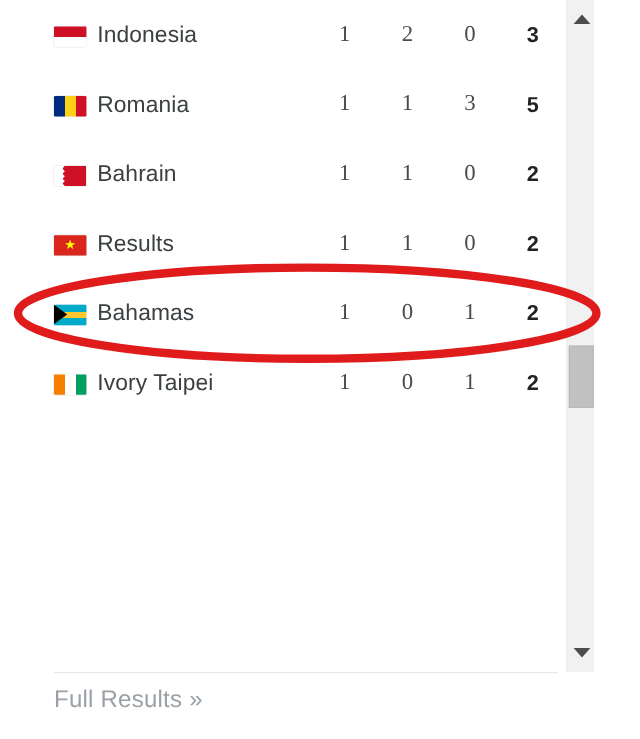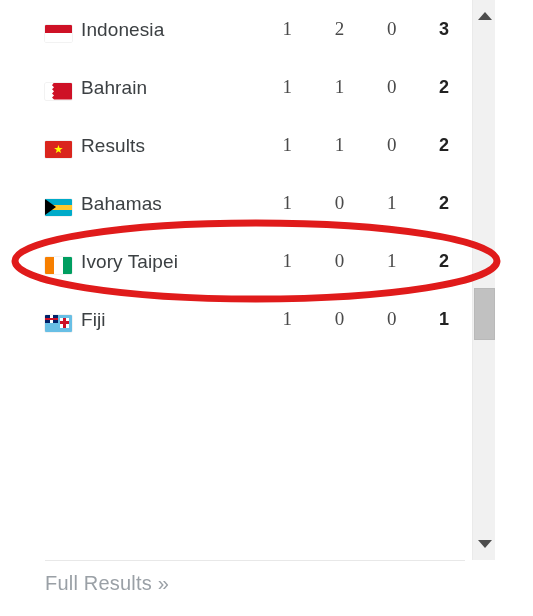--- a/index.html
+++ b/index.html
@@ -59,21 +59,21 @@
   }
 
   td.c-flagname {
     width: 255px;
     padding-left: 45px;
     box-sizing: border-box;
   }
 
   .row-inner {
     display: flex;
-    align-items: flex-end;
+    align-items: center;
   }
 
   .flag {
     width: 27px;
     height: 17px;
     flex: 0 0 27px;
     margin-top: 3px;
     margin-right: 9px;
     border-radius: 1px;
     position: relative;
@@ -298,20 +298,32 @@
               <span class="flag f-indonesia"></span>
               <span class="country-name">Indonesia</span>
             </div>
           </td>
           <td class="c-num">1</td>
           <td class="c-num">2</td>
           <td class="c-num">0</td>
           <td class="c-num total">3</td>
         </tr>
 
+        <tr>
+          <td class="c-flagname">
+            <div class="row-inner">
+              <span class="flag f-romania"></span>
+              <span class="country-name">Romania</span>
+            </div>
+          </td>
+          <td class="c-num">1</td>
+          <td class="c-num">1</td>
+          <td class="c-num">3</td>
+          <td class="c-num total">5</td>
+        </tr>
 
         <tr>
           <td class="c-flagname">
             <div class="row-inner">
               <span class="flag f-bahrain"></span>
               <span class="country-name">Bahrain</span>
             </div>
           </td>
           <td class="c-num">1</td>
           <td class="c-num">1</td>
@@ -353,32 +365,20 @@
               <span class="country-name">Ivory Taipei</span>
             </div>
           </td>
           <td class="c-num">1</td>
           <td class="c-num">0</td>
           <td class="c-num">1</td>
           <td class="c-num total">2</td>
         </tr>
 
 
-        <tr>
-          <td class="c-flagname">
-            <div class="row-inner">
-              <span class="flag f-fiji"></span>
-              <span class="country-name">Fiji</span>
-            </div>
-          </td>
-          <td class="c-num">1</td>
-          <td class="c-num">0</td>
-          <td class="c-num">0</td>
-          <td class="c-num total">1</td>
-        </tr>
 
       </tbody>
     </table>
   </div>
 
   <div class="scrollbar">
     <div class="sb-arrow up">
       <span class="tri"></span>
     </div>
     <div class="sb-thumb"></div>

